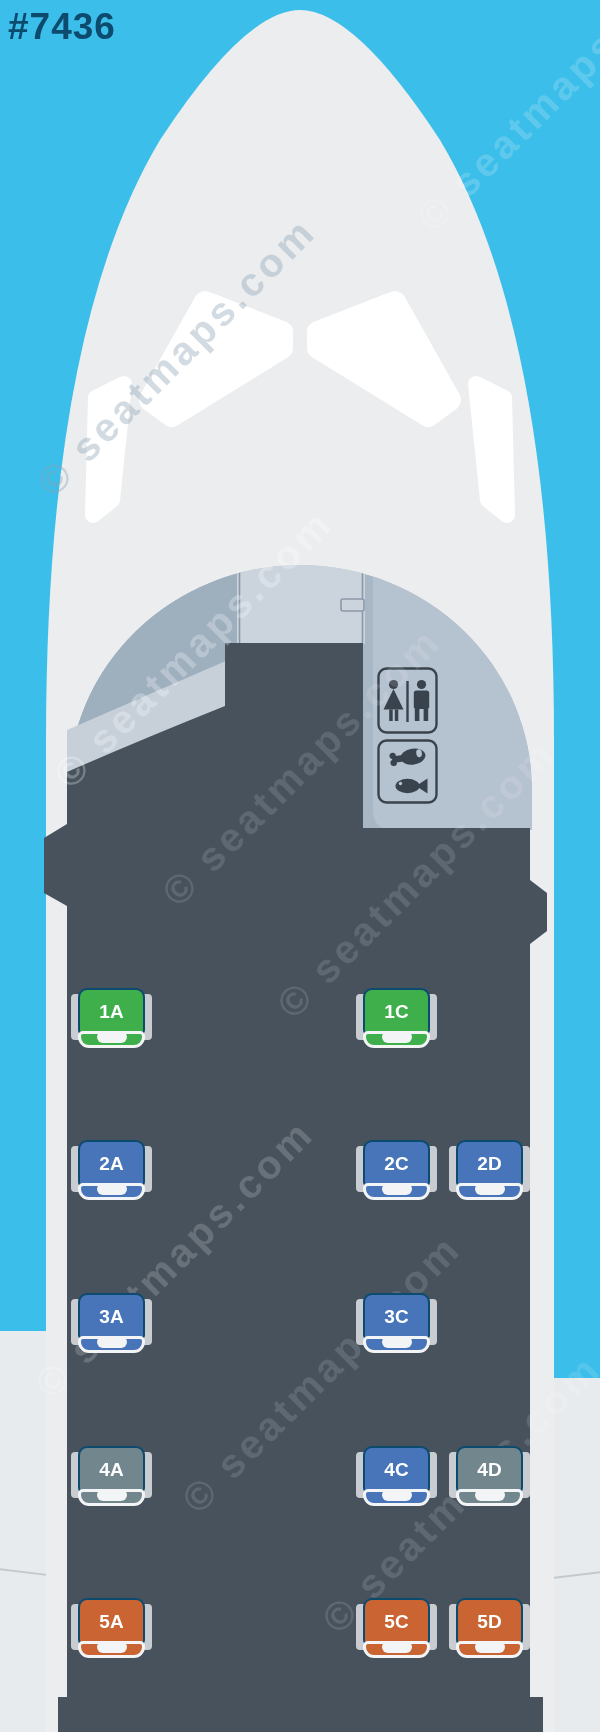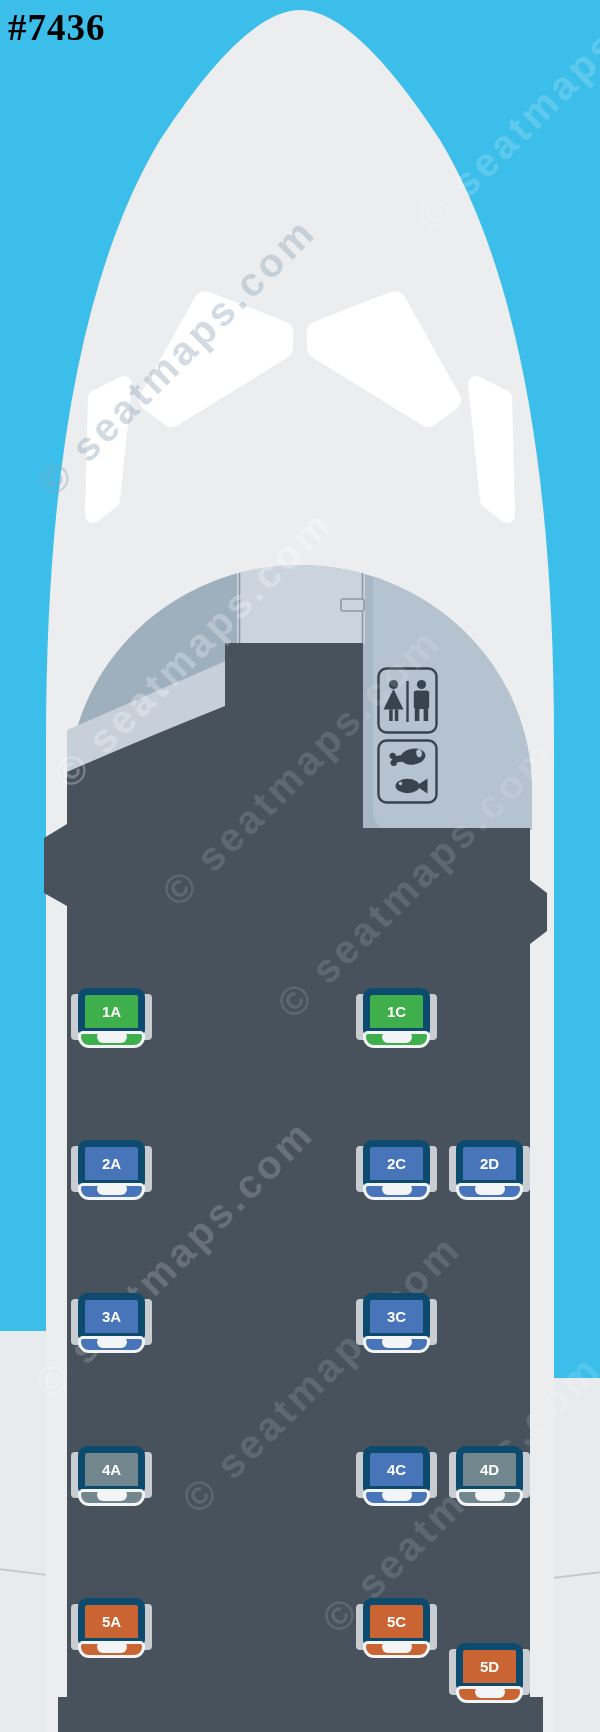--- a/index.html
+++ b/index.html
@@ -9,40 +9,40 @@
   }
   .wing{position:absolute;background:#E8EBED;}
   .wing-left{left:0;top:1331px;width:46px;height:401px;}
   .wing-right{left:554px;top:1378px;width:46px;height:354px;}
   .wing-line{position:absolute;height:2px;background:#C3C9CD;width:110%;left:-2px;}
   .wing-left .wing-line{top:240px;transform:rotate(7deg);}
   .wing-right .wing-line{top:196px;transform:rotate(-7deg);}
   svg.aircraft{position:absolute;left:0;top:0;}
   .map-id{
     position:absolute;left:8px;top:6px;font-size:37px;font-weight:700;
-    color:#000000;letter-spacing:1px;font-family:Liberation Serif, serif;
+    color:#0c4a6e;letter-spacing:1px;
   }
   .wm{
     position:absolute;white-space:nowrap;font-size:40px;font-weight:600;
     letter-spacing:4px;transform:rotate(-45deg);transform-origin:left bottom;
     pointer-events:none;
   }
   .wm-bright{color:rgba(255,255,255,0.27);}
   .wm-gray{color:rgba(140,160,178,0.38);}
   .wm-faint{color:rgba(255,255,255,0.13);}
   .wm-mid{color:rgba(255,255,255,0.18);}
   
   .seat{position:absolute;width:81px;height:60px;}
   .armrest{position:absolute;top:6px;width:13px;height:46px;background:#C9CDD2;border-radius:4px;}
   .armrest.l{left:0;} .armrest.r{right:0;}
   .back{
     position:absolute;left:7px;right:7px;top:0;height:47px;box-sizing:border-box;
-    border:7px solid #0c4a6e;border-radius:9px 9px 5px 5px;
+    border:2px solid #0c4a6e;border-radius:9px 9px 5px 5px;
     display:flex;align-items:center;justify-content:center;
-    color:#FDFEFE;font-size:15px;font-weight:700;
+    color:#FDFEFE;font-size:19px;font-weight:700;
   }
   .cushion{
     position:absolute;left:7px;right:7px;bottom:0;height:17px;box-sizing:border-box;
     border:3px solid #F2F4F6;border-radius:5px 5px 11px 11px;
   }
   .pad{
     position:absolute;left:50%;top:-3px;transform:translateX(-50%);
     width:30px;height:12px;background:#F2F4F6;border-radius:6px;
   }
   .t-green  .back,.t-green  .cushion{background:#3FAF4B;}
@@ -232,21 +232,21 @@
       </span>
   </div>
   <div class="seat t-orange" style="left:356px;top:1598px;border-radius:11px;">
     <span class="armrest l"></span>
       <span class="armrest r"></span>
     <span class="back">5C</span>
     <span class="cushion">
         <span class="pad"></span>
       </span>
   </div>
-  <div class="seat t-orange" style="left:449px;top:1598px;margin-top:45px;">
+  <div class="seat t-orange" style="left:449px;top:1598px;">
     <span class="armrest l"></span>
       <span class="armrest r"></span>
     <span class="back">5D</span>
     <span class="cushion">
         <span class="pad"></span>
       </span>
   </div>
 
 </div>
 

